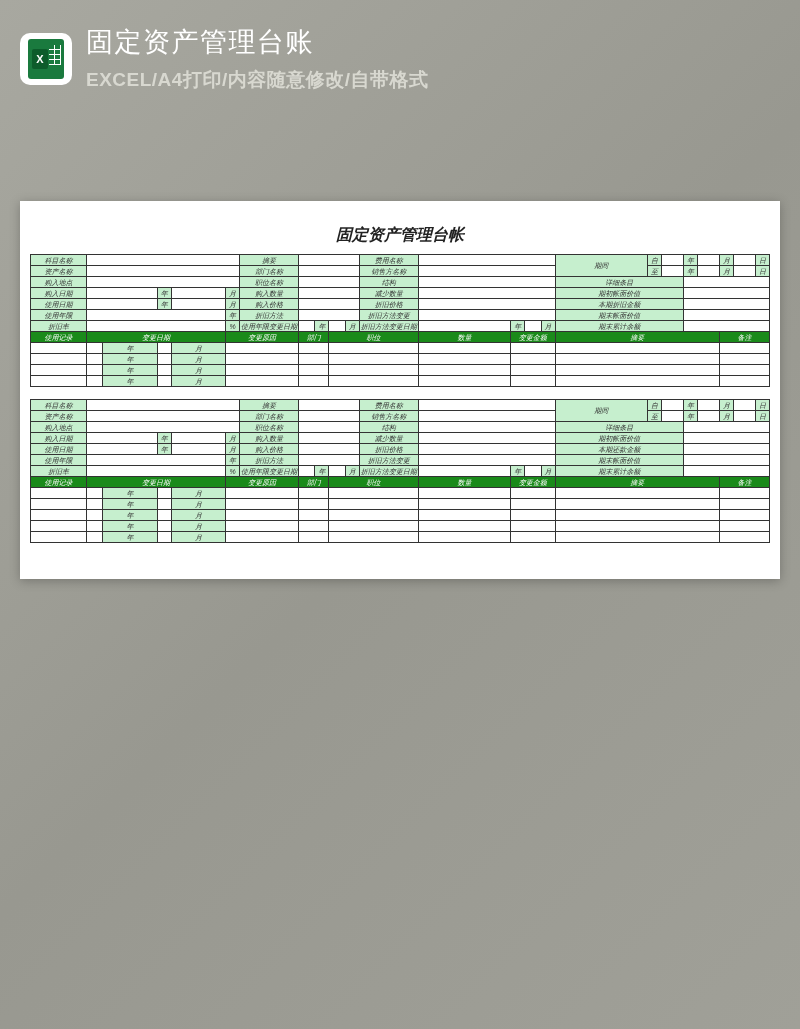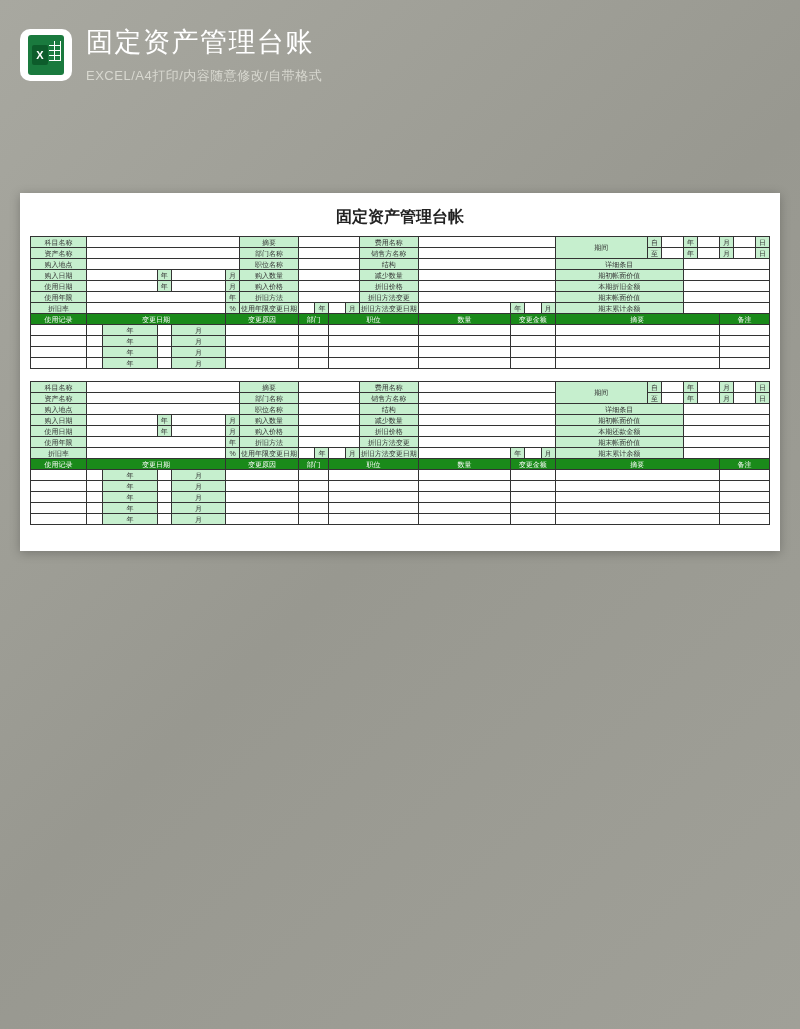--- a/index.html
+++ b/index.html
@@ -60,28 +60,30 @@
   .excel-grid-cell { flex: 1; border-right: 1px solid #fff; }
   .header-text h1 {
     color: #fff;
     font-size: 27px;
     font-weight: 500;
     letter-spacing: 1.5px;
     margin-bottom: 7px;
   }
   .header-text p {
     color: #d8d8d0;
-    font-size: 13px;
+    font-size: 19px;
     letter-spacing: 0.5px;
+    font-weight: bold;
   }
   .sheet-container {
     margin: 80px 20px 0 20px;
     background: #fff;
-    padding: 14px 10px;
+    padding: 24px 10px;
     box-shadow: 0 2px 10px rgba(0,0,0,0.25);
+    font-style: italic;
   }
   .sheet-title {
     text-align: center;
     font-size: 16px;
     font-weight: bold;
     color: #222;
     margin-bottom: 8px;
   }
   .form-block { margin-bottom: 12px; }
   table {

